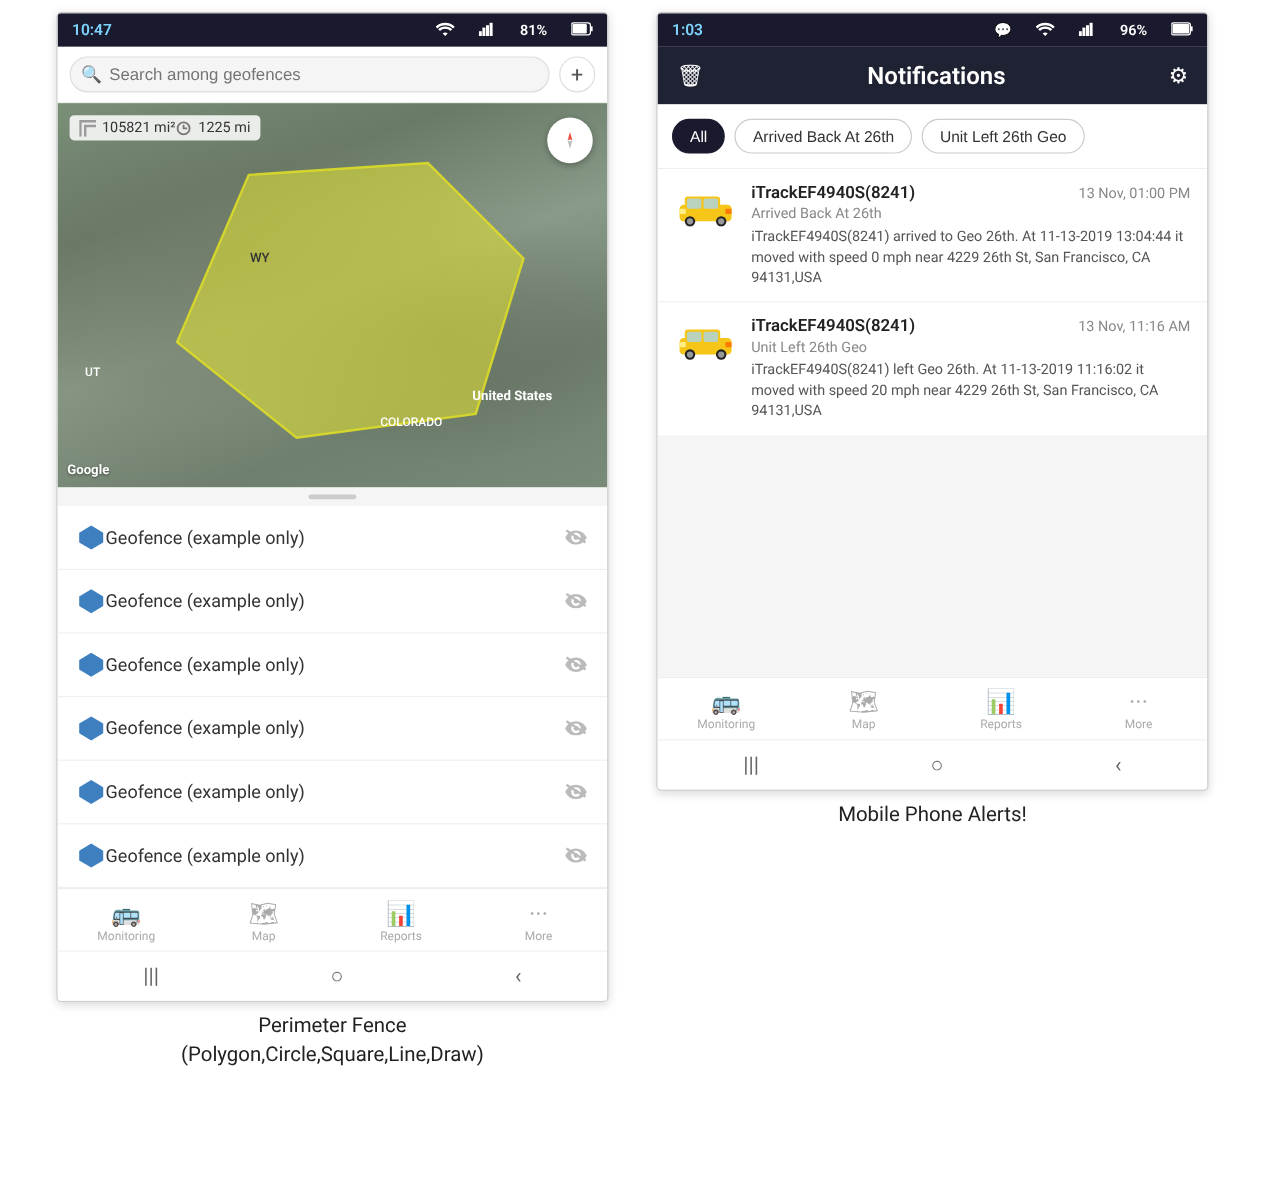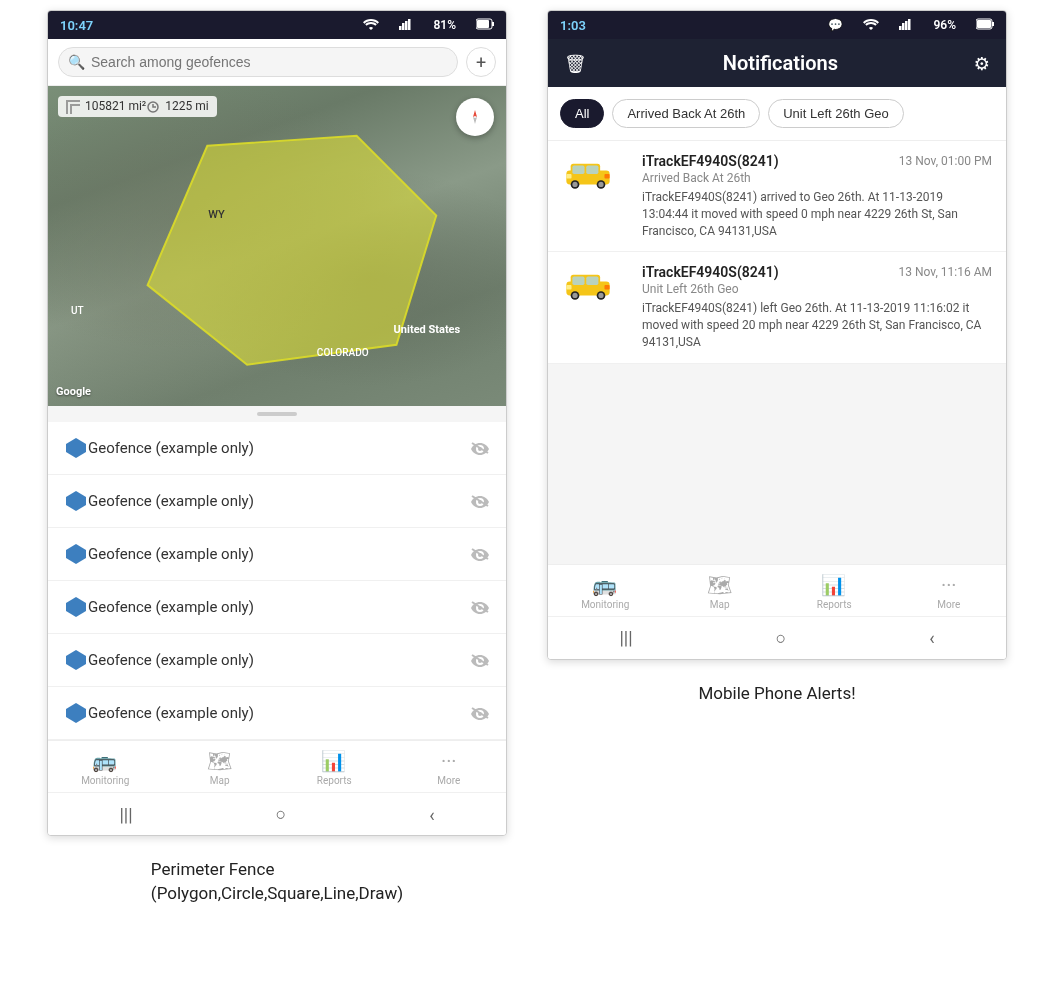--- a/index.html
+++ b/index.html
@@ -258,22 +258,22 @@
       background: #fff;
       border-top: 1px solid #f0f0f0;
     }
     .android-btn {
       font-size: 18px;
       color: #666;
     }
 
     
     .caption {
-      margin-top: 22px;
-      text-align: left;
+      margin-top: 9px;
+      text-align: center;
       font-size: 17px;
       color: #222;
       line-height: 1.4;
     }
 
     
     .notifications-header {
       background: #1e2233;
       display: flex;
       align-items: center;
@@ -314,21 +314,21 @@
       border-color: #1a1a2e;
     }
 
     .notification-list {
       background: #fff;
     }
     .notif-item {
       display: flex;
       padding: 12px 14px;
       border-bottom: 1px solid #f0f0f0;
-      gap: 28px;
+      gap: 12px;
       align-items: flex-start;
     }
     .notif-car-img {
       width: 52px;
       height: 38px;
       flex-shrink: 0;
       display: flex;
       align-items: center;
       justify-content: center;
       border-radius: 4px;

